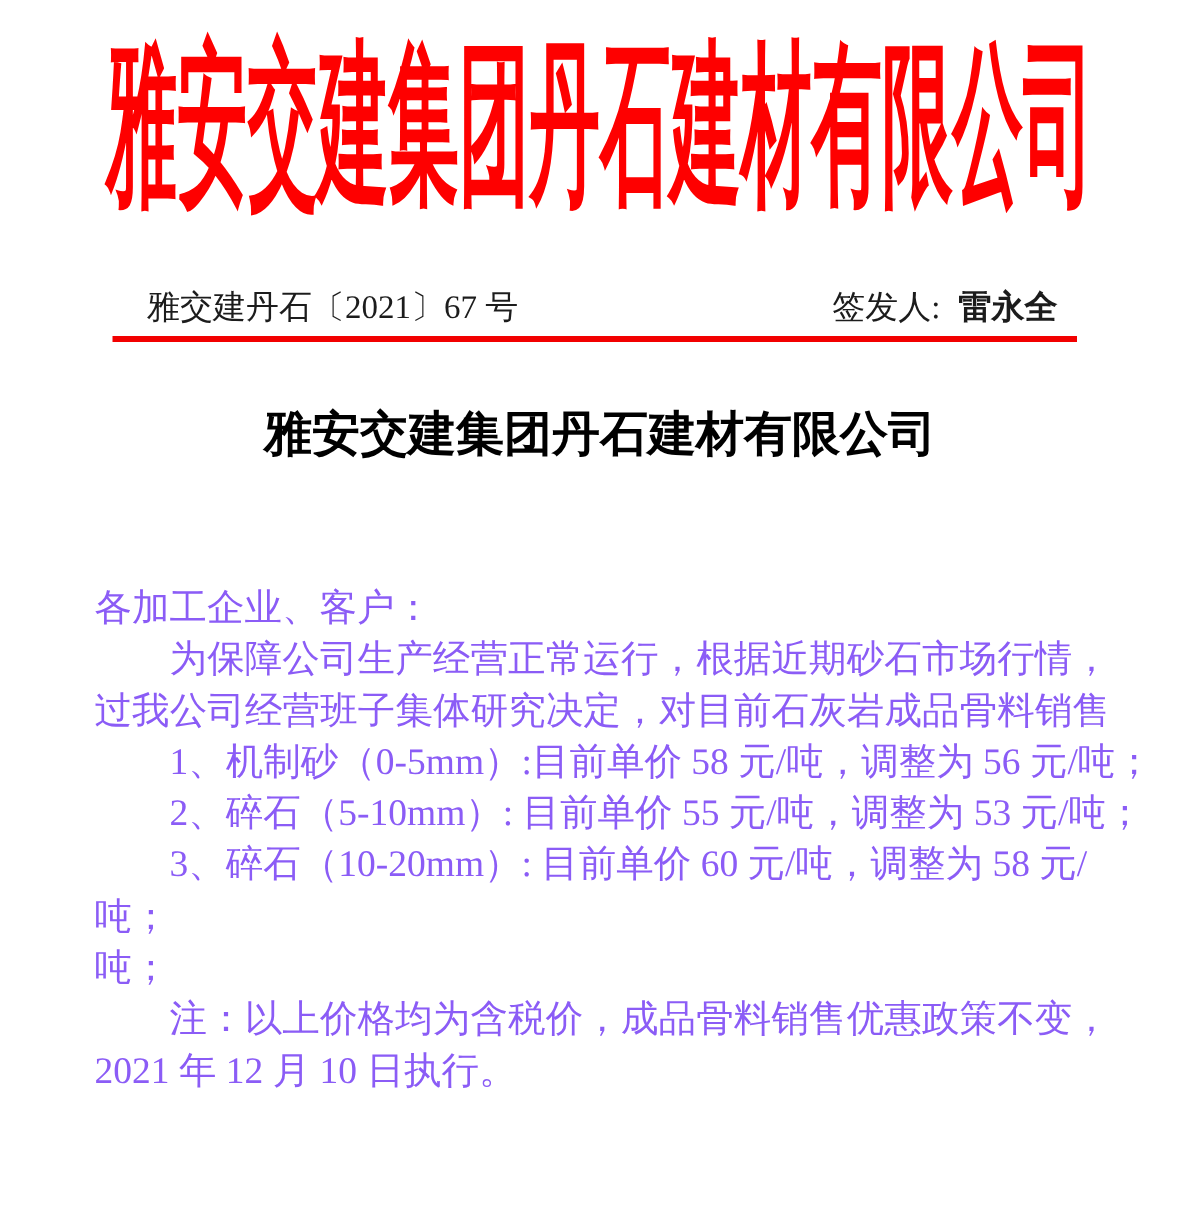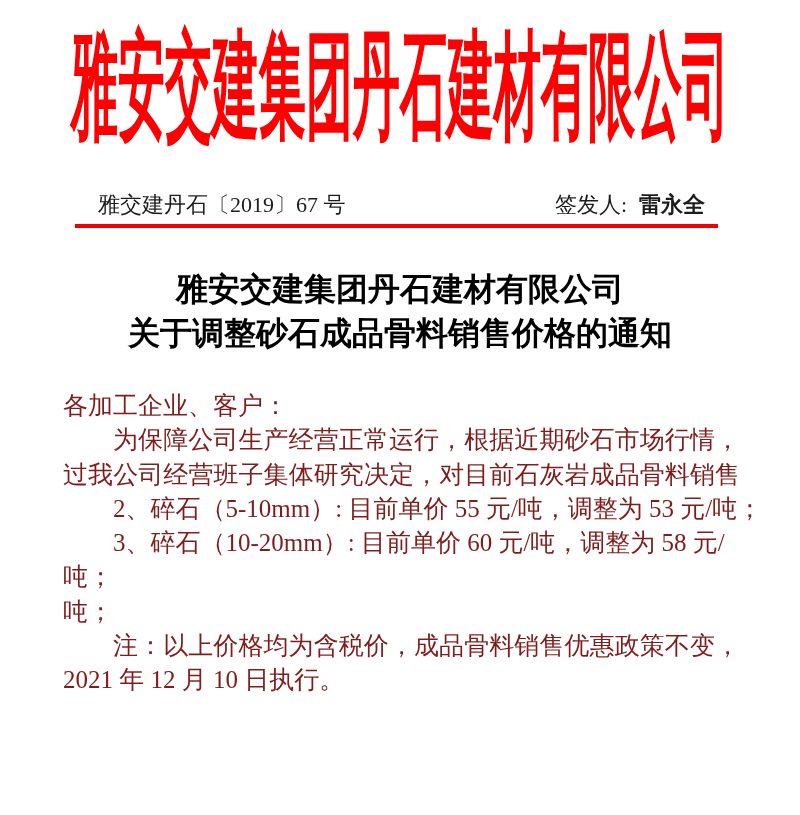--- a/index.html
+++ b/index.html
@@ -67,21 +67,21 @@
     white-space: nowrap;
   }
   
   .docbody {
     position: absolute;
     top: 389px;
     left: 63px;
     width: 677px;
     font-size: 25px;
     line-height: 34.3px;
-    color: #7f1d1d;
+    color: #8b5cf6;
   }
   .bl {
     height: 34.3px;
     white-space: nowrap;
     overflow: visible;
   }
   .bl.indent { text-indent: 2em; }
   .bl.stretch {
     white-space: normal;
     text-align: justify;
@@ -90,37 +90,37 @@
   }
 </style>
 </head>
 <body>
 
 <div class="page">
 
   <div class="masthead">雅安交建集团丹石建材有限公司</div>
 
   <div class="docline">
-    <span>雅交建丹石〔2019〕67 号</span>
+    <span>雅交建丹石〔2021〕67 号</span>
     <span>
       <span>签发人:</span><span class="issuer-name">雷永全</span>
     </span>
   </div>
 
   <div class="rule"></div>
 
   <div class="title">
     <div>雅安交建集团丹石建材有限公司</div>
-    <div>关于调整砂石成品骨料销售价格的通知</div>
   </div>
 
   <div class="docbody">
     <div class="bl">各加工企业、客户：</div>
     <div class="bl indent stretch">为保障公司生产经营正常运行，根据近期砂石市场行情，经</div>
     <div class="bl stretch">过我公司经营班子集体研究决定，对目前石灰岩成品骨料销售价</div>
+    <div class="bl indent">1、机制砂（0-5mm）:目前单价 58 元/吨，调整为 56 元/吨；</div>
     <div class="bl indent">2、碎石（5-10mm）: 目前单价 55 元/吨，调整为 53 元/吨；</div>
     <div class="bl indent">3、碎石（10-20mm）: 目前单价 60 元/吨，调整为 58 元/</div>
     <div class="bl">吨；</div>
     <div class="bl">吨；</div>
     <div class="bl indent stretch">注：以上价格均为含税价，成品骨料销售优惠政策不变，从</div>
     <div class="bl">2021 年 12 月 10 日执行。</div>
   </div>
 
 </div>
 

